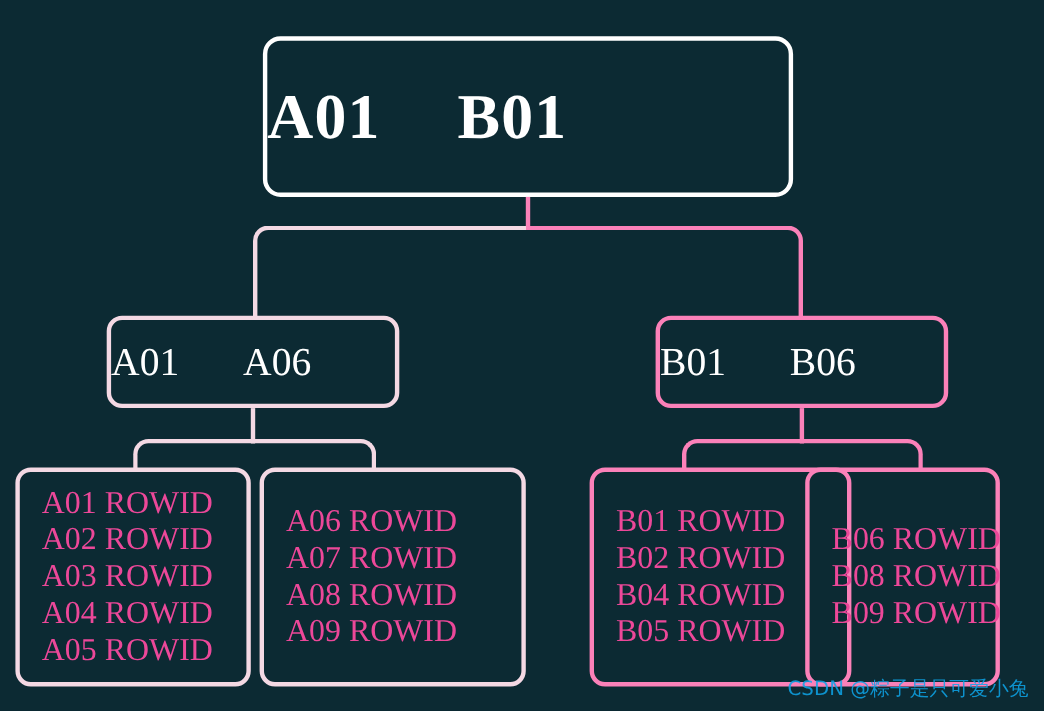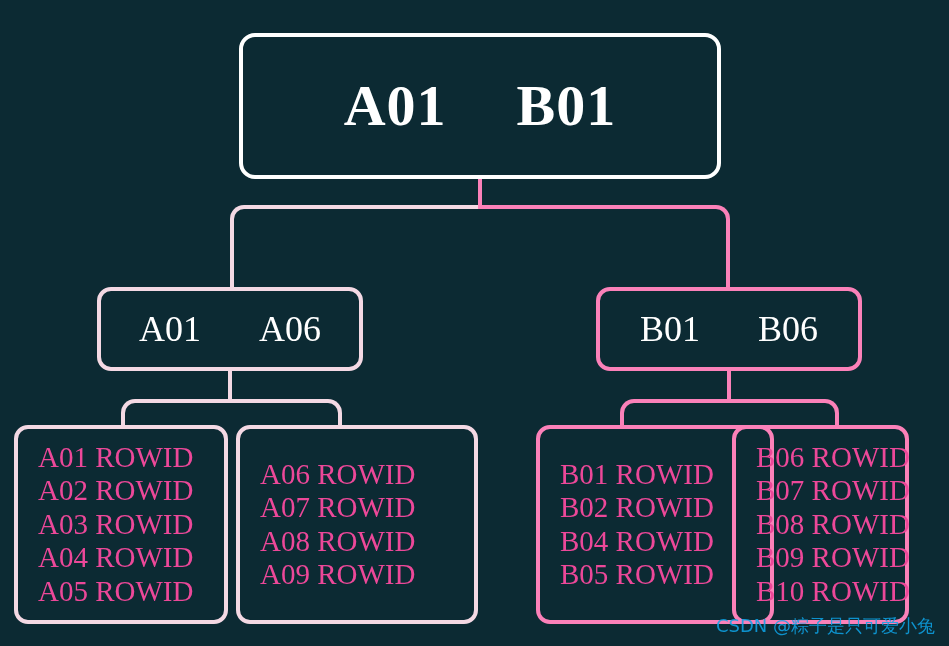--- a/index.html
+++ b/index.html
@@ -18,21 +18,21 @@
 
   
   .node {
     position: absolute;
     box-sizing: border-box;
     border-style: solid;
     border-radius: 14px;
     background: transparent;
     display: flex;
     align-items: center;
-    justify-content: center;
+    justify-content: flex-start;
     color: #ffffff;
   }
 
   
   #root-node {
     left: 239px;
     top: 33px;
     width: 482px;
     height: 146px;
     border-width: 4px;
@@ -239,21 +239,19 @@
 
   <div class="node leaf" id="leaf-b1">
     <span class="entry">B01 ROWID</span>
     <span class="entry">B02 ROWID</span>
     <span class="entry">B04 ROWID</span>
     <span class="entry">B05 ROWID</span>
   </div>
 
   <div class="node leaf" id="leaf-b2">
     <span class="entry">B06 ROWID</span>
-    <span class="entry">B07 ROWID</span>
     <span class="entry">B08 ROWID</span>
     <span class="entry">B09 ROWID</span>
-    <span class="entry">B10 ROWID</span>
   </div>
 
   <div id="watermark">CSDN @粽子是只可爱小兔</div>
 
 </div>
 
 </body></html>

